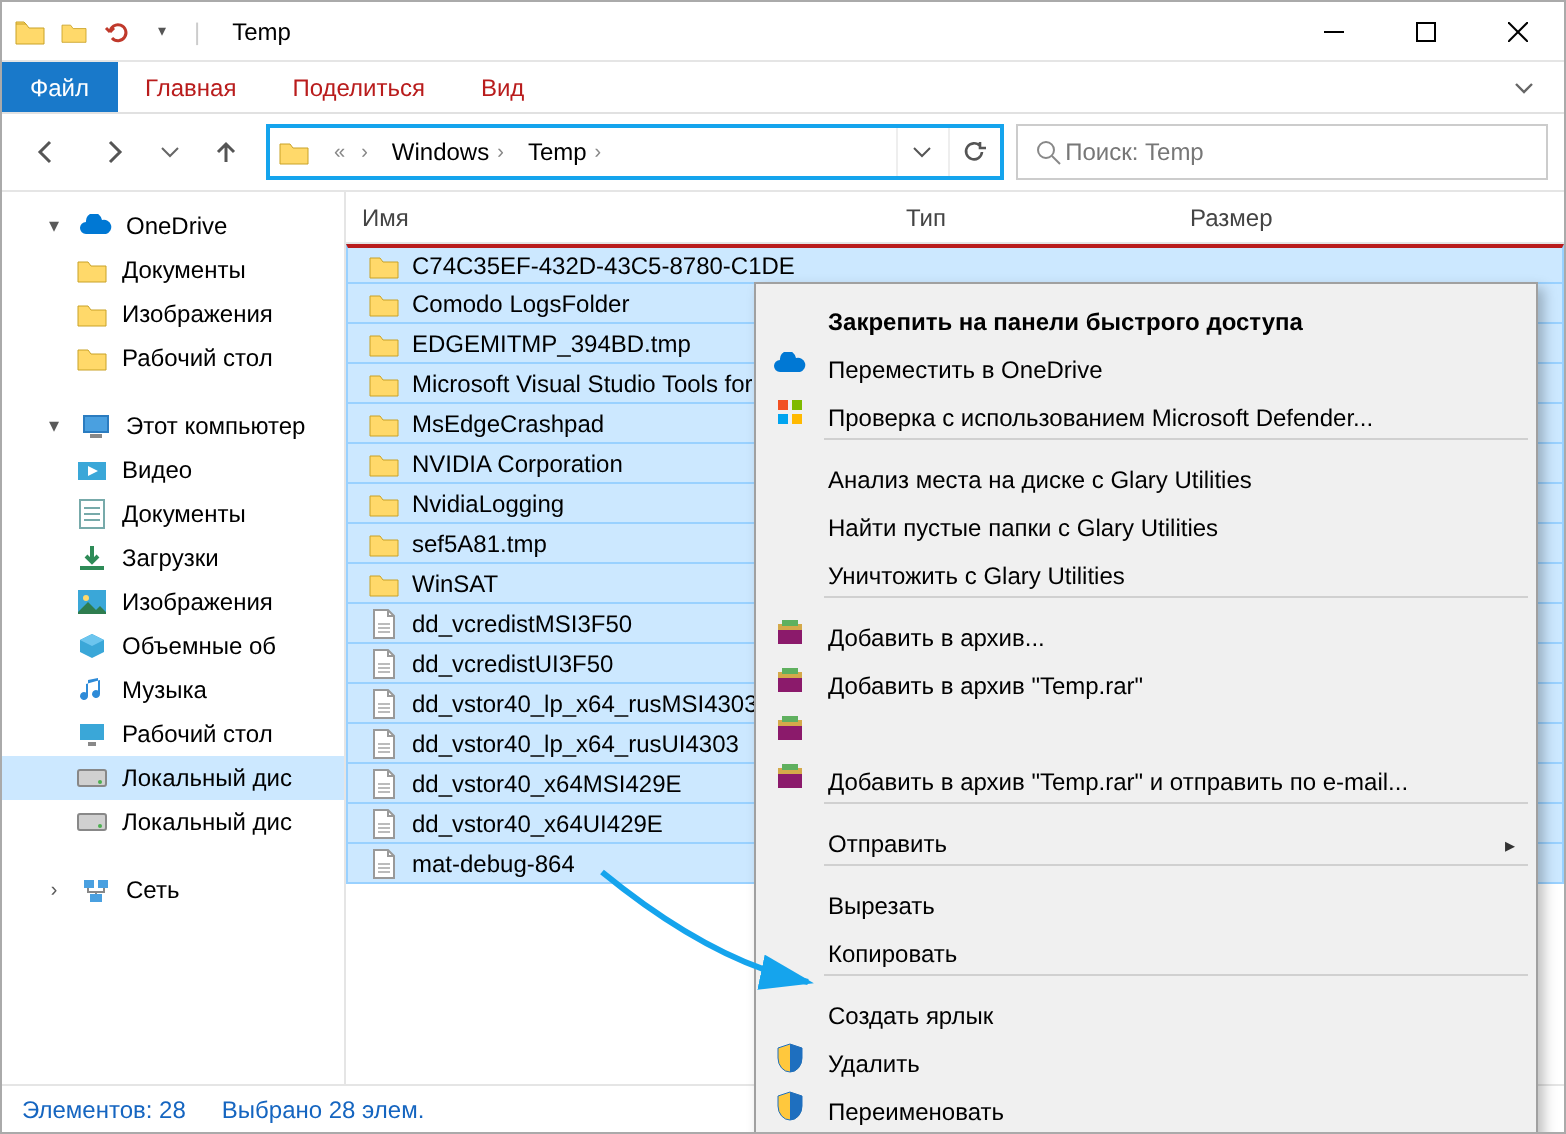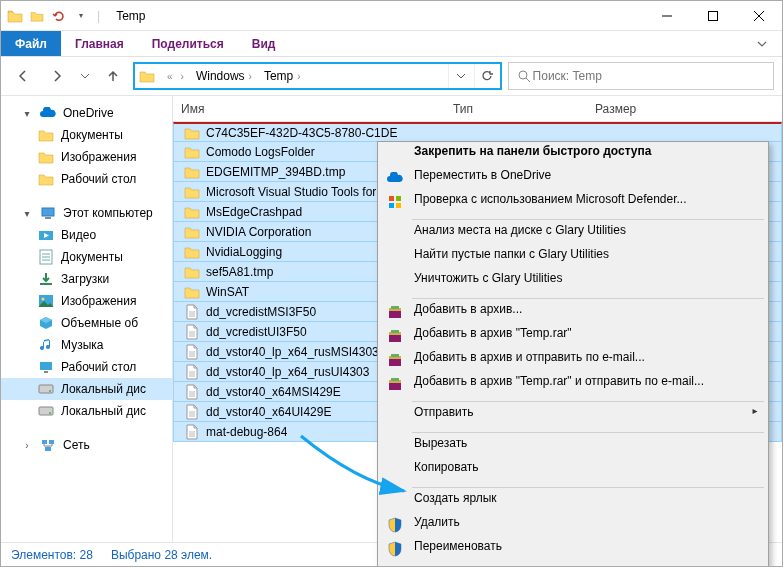--- a/index.html
+++ b/index.html
@@ -7,23 +7,23 @@
 
 
 .titlebar { height: 30px; display: flex; align-items: center; background: #fff; border-bottom: 1px solid #e5e5e5; }
 .titlebar .qat { display: flex; align-items: center; gap: 2px; padding: 0 4px; }
 .titlebar .qat .ico { width: 20px; height: 20px; display: flex; align-items: center; justify-content: center; }
 .titlebar .title { padding-left: 8px; flex: 1; }
 .titlebar .winbtns { display: flex; }
 .titlebar .winbtns div { width: 46px; height: 30px; display: flex; align-items: center; justify-content: center; }
 
 
-.ribbon { height: 26px; display: flex; align-items: stretch; border-bottom: 1px solid #e1e1e1; font-weight: bold; }
+.ribbon { height: 26px; display: flex; align-items: stretch; border-bottom: 1px solid #e1e1e1; }
 .ribbon .file { background: #1979ca; color: #fff; padding: 0 14px; display: flex; align-items: center; }
-.ribbon .tab { padding: 0 14px; display: flex; align-items: center; color: #701a75; }
+.ribbon .tab { padding: 0 14px; display: flex; align-items: center; color: #b91c1c; }
 .ribbon .spacer { flex: 1; }
 .ribbon .expand { width: 40px; display: flex; align-items: center; justify-content: center; color: #666; }
 
 
 .navbar { height: 38px; display: flex; align-items: center; padding: 4px 8px; gap: 6px; }
 .navbar .navbtn { width: 28px; height: 28px; display: flex; align-items: center; justify-content: center; color: #555; border-radius: 2px; }
 .navbar .addrwrap { flex: 1.3; height: 28px; border: 2px solid #15a4ed; display: flex; align-items: center; background: #fff; }
 .navbar .addrwrap .foldicon { width: 24px; display: flex; align-items: center; justify-content: center; }
 .navbar .crumb { display: flex; align-items: center; padding: 0 4px; height: 100%; }
 .navbar .crumb .sep { color: #888; padding: 0 4px; font-size: 10px; }
@@ -52,21 +52,21 @@
 .col-type { width: 120px; }
 .col-size { flex: 1; }
 .filelist { flex: 1; overflow-y: auto; }
 .filerow { display: flex; align-items: center; height: 20px; background: #cce8ff; border: 1px solid #99d1ff; border-top: none; padding-left: 10px; gap: 6px; }
 .filerow:first-child { border-top: 2px solid #b91c1c; }
 .filerow .fico { width: 16px; height: 16px; display: flex; align-items: center; justify-content: center; }
 .filerow .fname { white-space: nowrap; overflow: hidden; text-overflow: ellipsis; }
 
 
 .ctxmenu { position: absolute; left: 376px; top: 140px; width: 392px; background: #f0f0f0; border: 1px solid #a0a0a0; box-shadow: 3px 3px 6px rgba(0,0,0,0.25); z-index: 100; padding: 2px; }
-.ctxitem { display: flex; align-items: flex-start; height: 24px; padding: 0 2px; }
+.ctxitem { display: flex; align-items: flex-end; height: 24px; padding: 0 2px; }
 .ctxitem.bold { font-weight: 600; }
 .ctxitem .cico { width: 26px; height: 20px; display: flex; align-items: center; justify-content: center; }
 .ctxitem .clabel { flex: 1; padding-left: 6px; }
 .ctxitem .carrow { width: 18px; text-align: center; color: #333; font-size: 10px; }
 .ctxsep { height: 1px; background: #d0d0d0; margin: 3px 2px 3px 32px; }
 
 
 .status { height: 24px; border-top: 1px solid #e5e5e5; display: flex; align-items: center; padding: 0 10px; gap: 18px; color: #1565c0; font-size: 12px; }
 
 
@@ -576,21 +576,20 @@
       <span class="clabel">Добавить в архив "Temp.rar"</span>
     </div>
   <div class="ctxitem">
       <span class="cico">
         <svg width="16" height="16">
           <rect x="2" y="4" width="12" height="10" fill="#8b1a6b"></rect>
           <rect x="2" y="4" width="12" height="3" fill="#d4a94a"></rect>
           <rect x="4" y="2" width="8" height="3" fill="#5fb05f"></rect>
         </svg>
       </span>
-      <span class="clabel">Добавить в архив и отправить по e-mail...</span>
     </div>
   <div class="ctxitem">
       <span class="cico">
         <svg width="16" height="16">
           <rect x="2" y="4" width="12" height="10" fill="#8b1a6b"></rect>
           <rect x="2" y="4" width="12" height="3" fill="#d4a94a"></rect>
           <rect x="4" y="2" width="8" height="3" fill="#5fb05f"></rect>
         </svg>
       </span>
       <span class="clabel">Добавить в архив "Temp.rar" и отправить по e-mail...</span>

